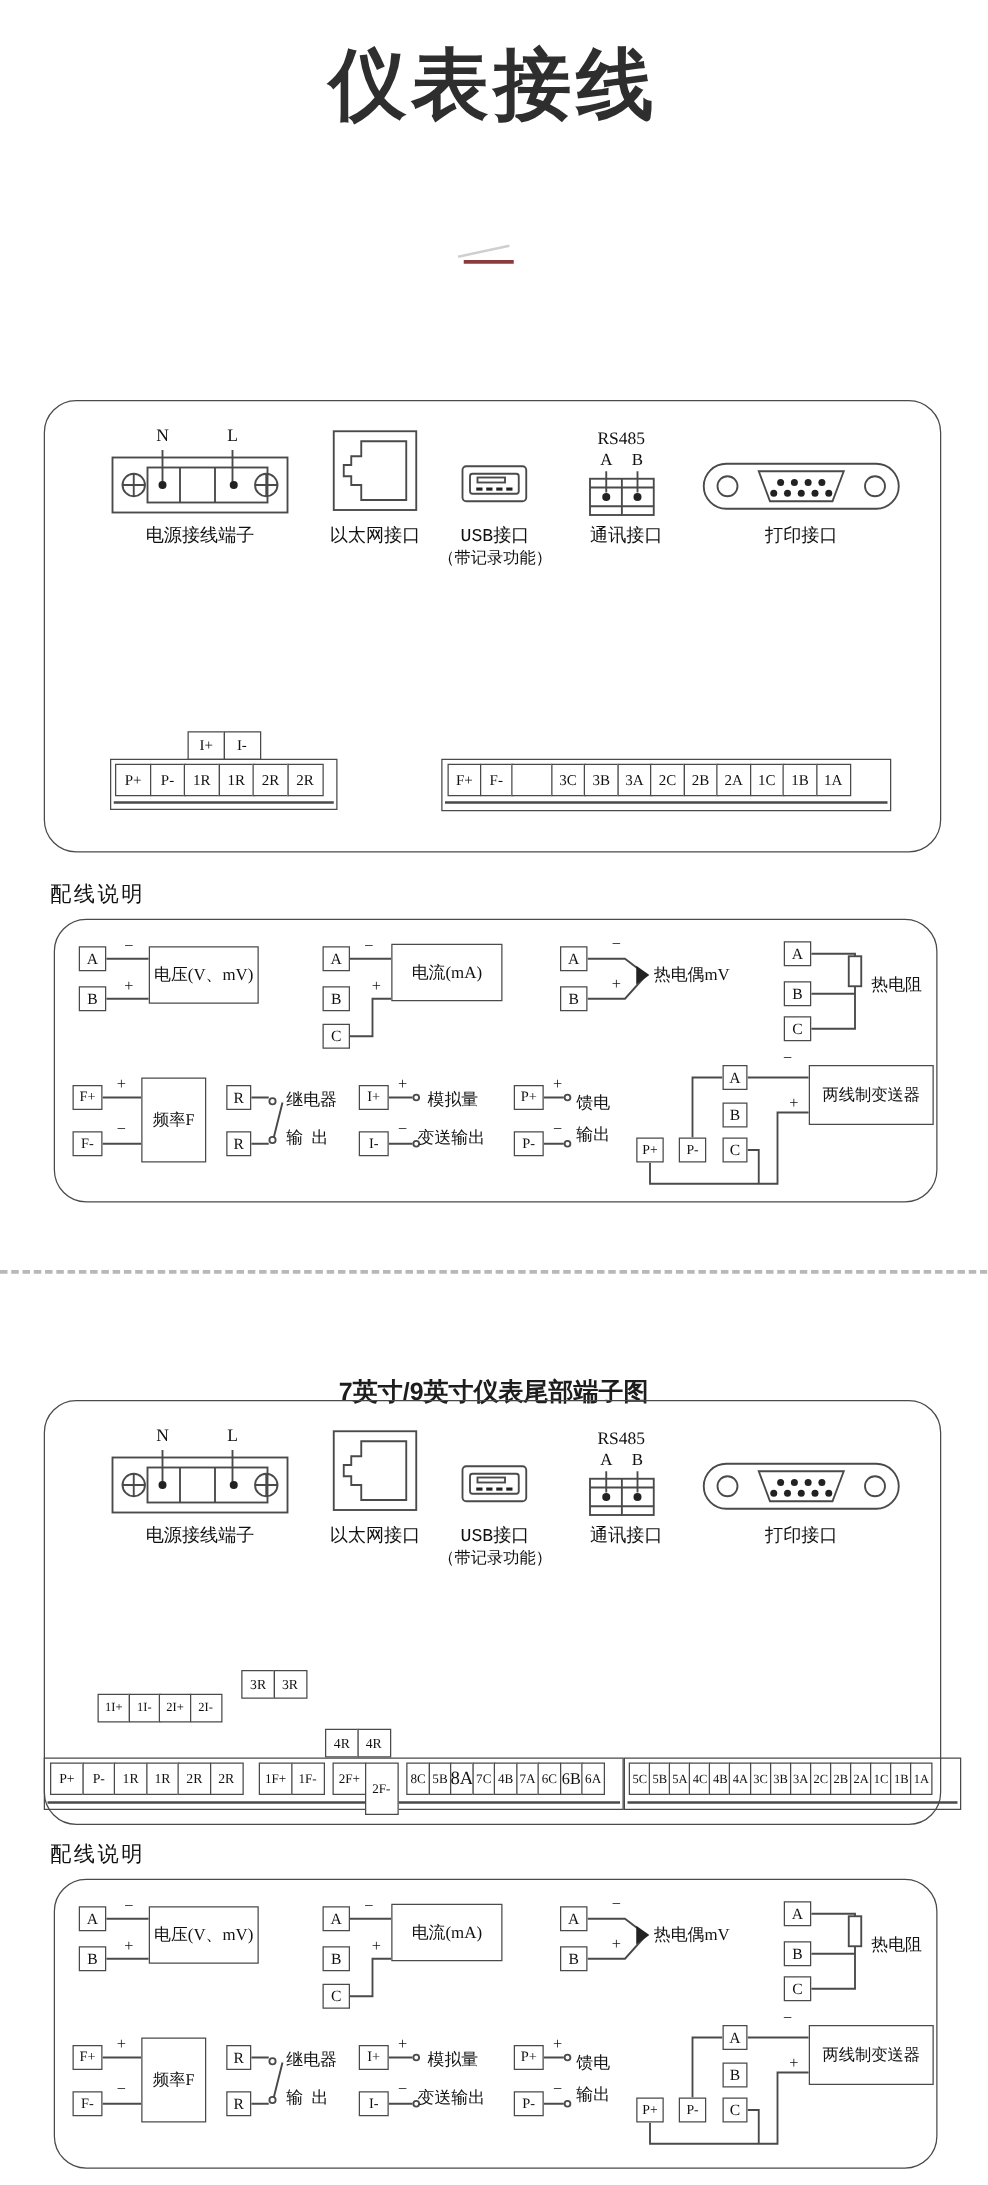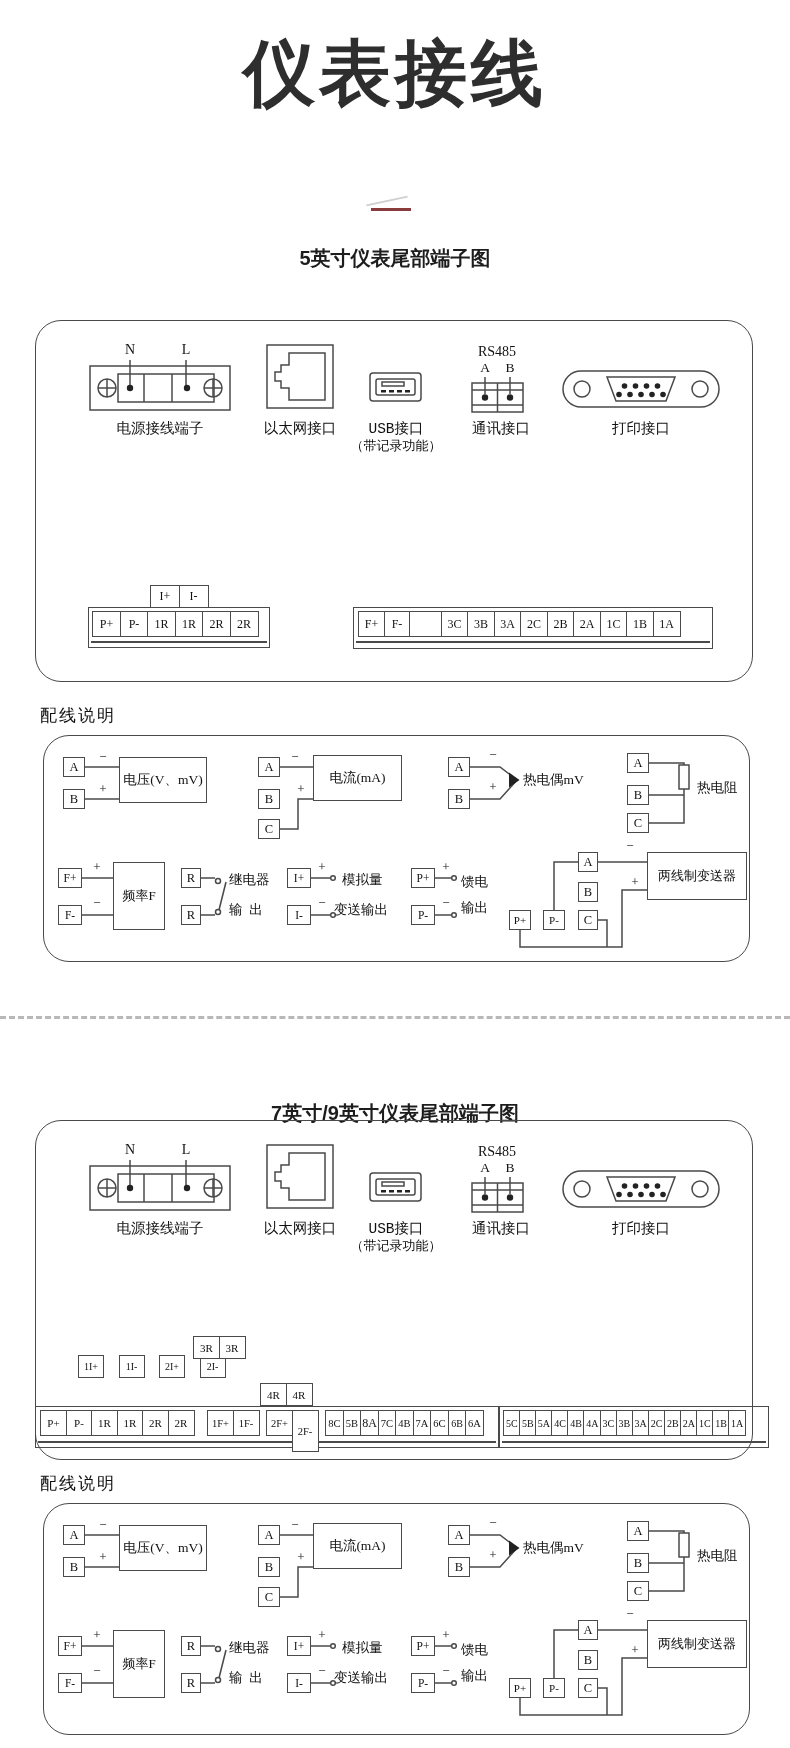--- a/index.html
+++ b/index.html
@@ -1,19 +1,19 @@
 <!DOCTYPE html>
 <html><head>
 <meta charset="utf-8">
 <style>
   html,body{margin:0;padding:0;background:#fff;}
   .page{position:relative;width:790px;height:1748px;background:#fff;margin:0 auto;
         font-family:"Liberation Serif",serif;color:#222;overflow:hidden;}
   .main-title{position:absolute;left:0;top:26px;width:100%;text-align:center;
-        font-family:Liberation Sans, sans-serif;font-size:72px;font-weight:bold;
+        font-family:Liberation Sans, sans-serif;font-size:62px;font-weight:bold;
         color:#2e2e2e;letter-spacing:4px;}
   .divider-slash{position:absolute;left:366px;top:200px;width:42px;height:2px;
         background:#cfcfcf;transform:rotate(-12deg);}
   .divider-bar{position:absolute;left:371px;top:208px;width:40px;height:3px;background:#8a3b3b;}
   .sec-title{position:absolute;left:0;width:100%;text-align:center;
         font-family:"Liberation Sans",sans-serif;font-size:20px;font-weight:bold;color:#1d1d1d;}
   .frame{position:absolute;border:1.6px solid #4a4a4a;border-radius:26px;box-sizing:border-box;}
   .note-label{position:absolute;left:40px;font-size:17px;color:#111;letter-spacing:2px;}
   .dashed-divider{position:absolute;left:0;width:100%;height:0;border-top:3px dashed #b8b8b8;}
   .panel-holder{position:absolute;}
@@ -36,21 +36,20 @@
 </style>
 </head>
 <body>
 
 <div class="page">
 
   <div class="main-title">仪表接线</div>
   <div class="divider-slash"></div>
   <div class="divider-bar"></div>
 
-  <div class="sec-title" style="top:245px;">5英寸仪表尾部端子图</div>
 
   <div class="frame" style="left:35px;top:320px;width:718px;height:362px;"></div>
   <div class="panel-holder" style="left:35px;top:320px;">
   <div class="panel-inner" style="width:718px;height:160px;">
     <svg width="718" height="160" viewBox="0 0 718 160">
       <g stroke="#4a4a4a" stroke-width="1.5" fill="none">
 
         <rect x="55" y="46" width="140" height="44"></rect>
         <rect x="83" y="54" width="96" height="28"></rect>
         <line x1="109" y1="54" x2="109" y2="82"></line>
@@ -329,21 +328,21 @@
     <div class="ptext" style="left:468px;top:40px;width:14px;font-size:13.5px;">B</div>
     <div class="plabel" style="left:65px;top:99px;width:120px;">电源接线端子</div>
     <div class="plabel" style="left:205px;top:99px;width:120px;">以太网接口</div>
     <div class="plabel" style="left:311px;top:99px;width:100px;">USB接口</div>
     <div class="plabel" style="left:416px;top:99px;width:100px;">通讯接口</div>
     <div class="plabel" style="left:546px;top:99px;width:120px;">打印接口</div>
     <div class="plabel" style="left:291px;top:117px;width:140px;font-size:13px;">（带记录功能）</div>
   </div>
 </div>
 
-  <div class="strip" style="left:78px;top:1355px;gap:16px;">
+  <div class="strip" style="left:78px;top:1355px;">
       <div class="cell" style="width: 26px; height: 23px; font-size: 10px;">1I+</div>
       <div class="cell" style="width: 26px; height: 23px; font-size: 10px;">1I-</div>
       <div class="cell" style="width: 26px; height: 23px; font-size: 10px;">2I+</div>
       <div class="cell" style="width: 26px; height: 23px; font-size: 10px;">2I-</div>
     </div>
   <div class="strip" style="left:193px;top:1336px;">
       <div class="cell" style="width: 27px; height: 23px; font-size: 11px;">3R</div>
       <div class="cell" style="width: 27px; height: 23px; font-size: 11px;">3R</div>
     </div>
   <div class="strip" style="left:260px;top:1383px;">
@@ -368,26 +367,26 @@
       <div class="cell" style="width: 27px; height: 26px; font-size: 10.5px;">1F+</div>
       <div class="cell" style="width: 27px; height: 26px; font-size: 10.5px;">1F-</div>
     </div>
   <div class="strip" style="left:266px;top:1410px;">
       <div class="cell" style="width: 27px; height: 26px; font-size: 10.5px;">2F+</div>
       <div class="cell" style="width: 27px; height: 42px; font-size: 10.5px;">2F-</div>
     </div>
   <div class="strip" style="left:325px;top:1410px;">
       <div class="cell" style="width: 19px; height: 26px; font-size: 10.5px;">8C</div>
       <div class="cell" style="width: 19px; height: 26px; font-size: 10.5px;">5B</div>
-      <div class="cell" style="width: 19px; height: 26px; font-size: 12px;">8A</div>
+      <div class="cell" style="width: 19px; height: 26px; font-size: 15px;">8A</div>
       <div class="cell" style="width: 19px; height: 26px; font-size: 10.5px;">7C</div>
       <div class="cell" style="width: 19px; height: 26px; font-size: 10.5px;">4B</div>
       <div class="cell" style="width: 19px; height: 26px; font-size: 10.5px;">7A</div>
       <div class="cell" style="width: 19px; height: 26px; font-size: 10.5px;">6C</div>
-      <div class="cell" style="width: 19px; height: 26px; font-size: 10px;">6B</div>
+      <div class="cell" style="width: 19px; height: 26px; font-size: 13px;">6B</div>
       <div class="cell" style="width: 19px; height: 26px; font-size: 10.5px;">6A</div>
     </div>
   <div class="strip" style="left:503px;top:1410px;">
       <div class="cell" style="width: 17.6px; height: 26px; font-size: 10px;">5C</div>
       <div class="cell" style="width: 17.6px; height: 26px; font-size: 10px;">5B</div>
       <div class="cell" style="width: 17.6px; height: 26px; font-size: 10px;">5A</div>
       <div class="cell" style="width: 17.6px; height: 26px; font-size: 10px;">4C</div>
       <div class="cell" style="width: 17.6px; height: 26px; font-size: 10px;">4B</div>
       <div class="cell" style="width: 17.6px; height: 26px; font-size: 10px;">4A</div>
       <div class="cell" style="width: 17.6px; height: 26px; font-size: 10px;">3C</div>

